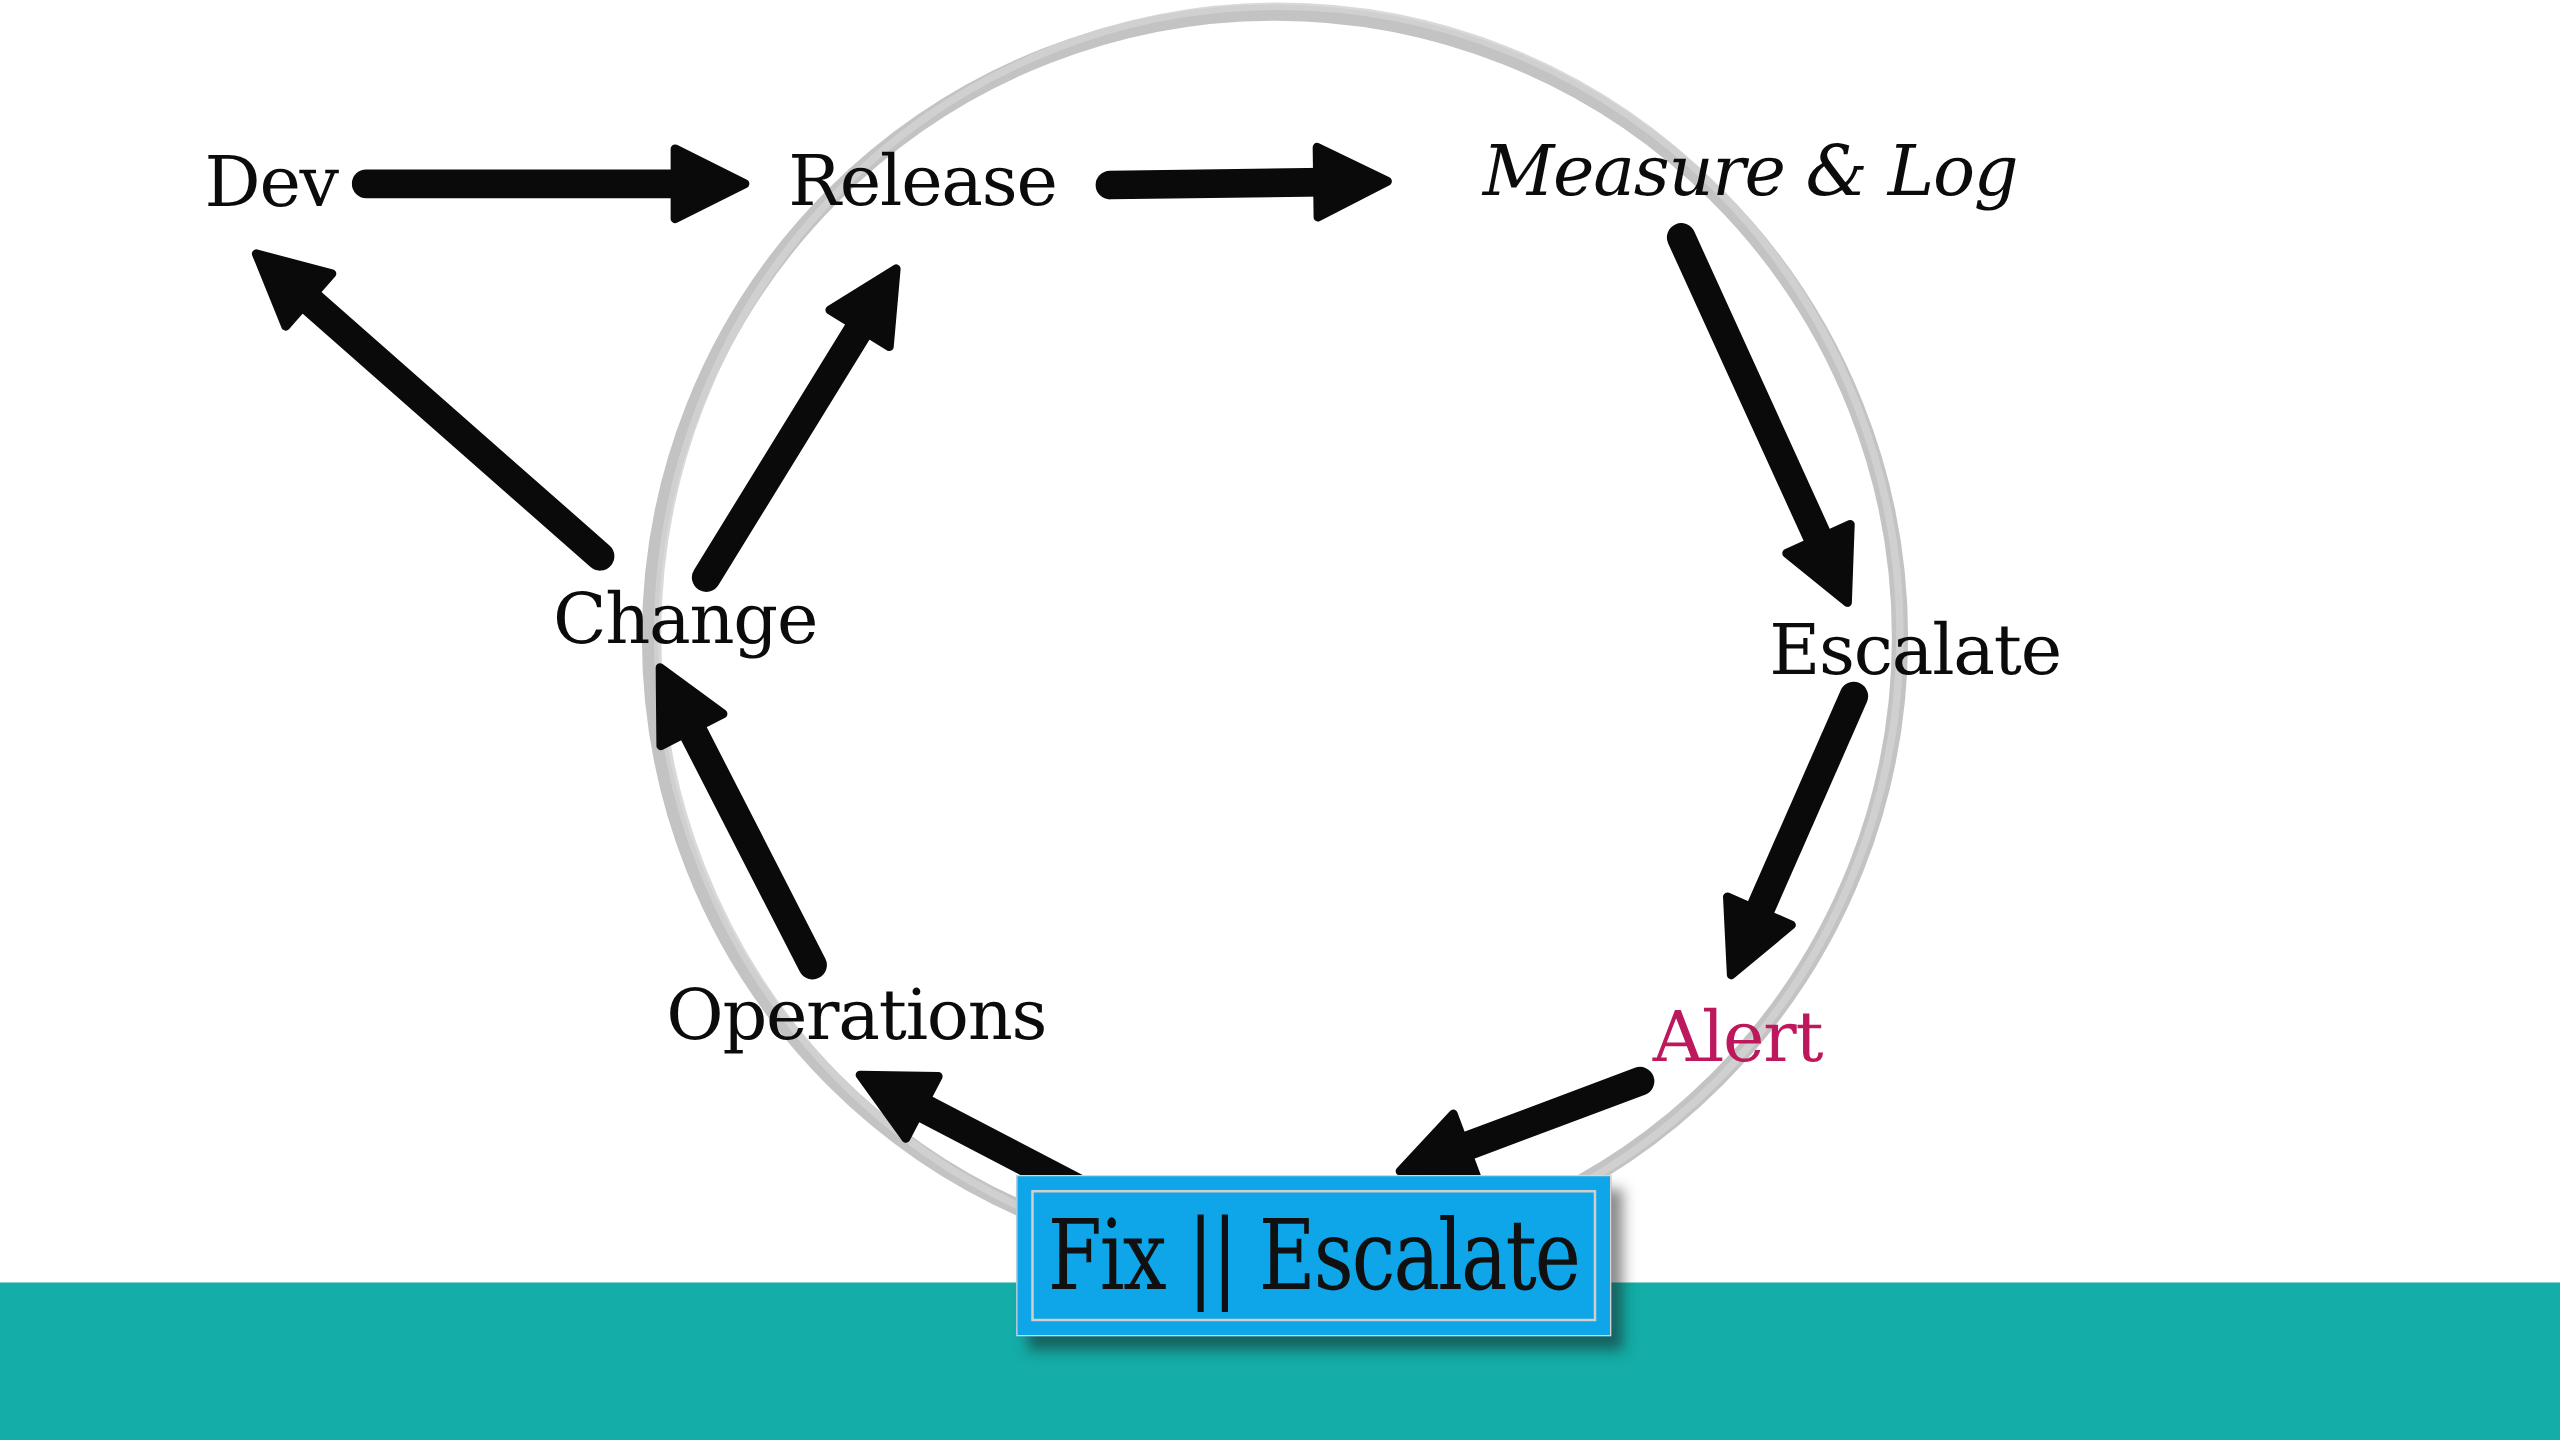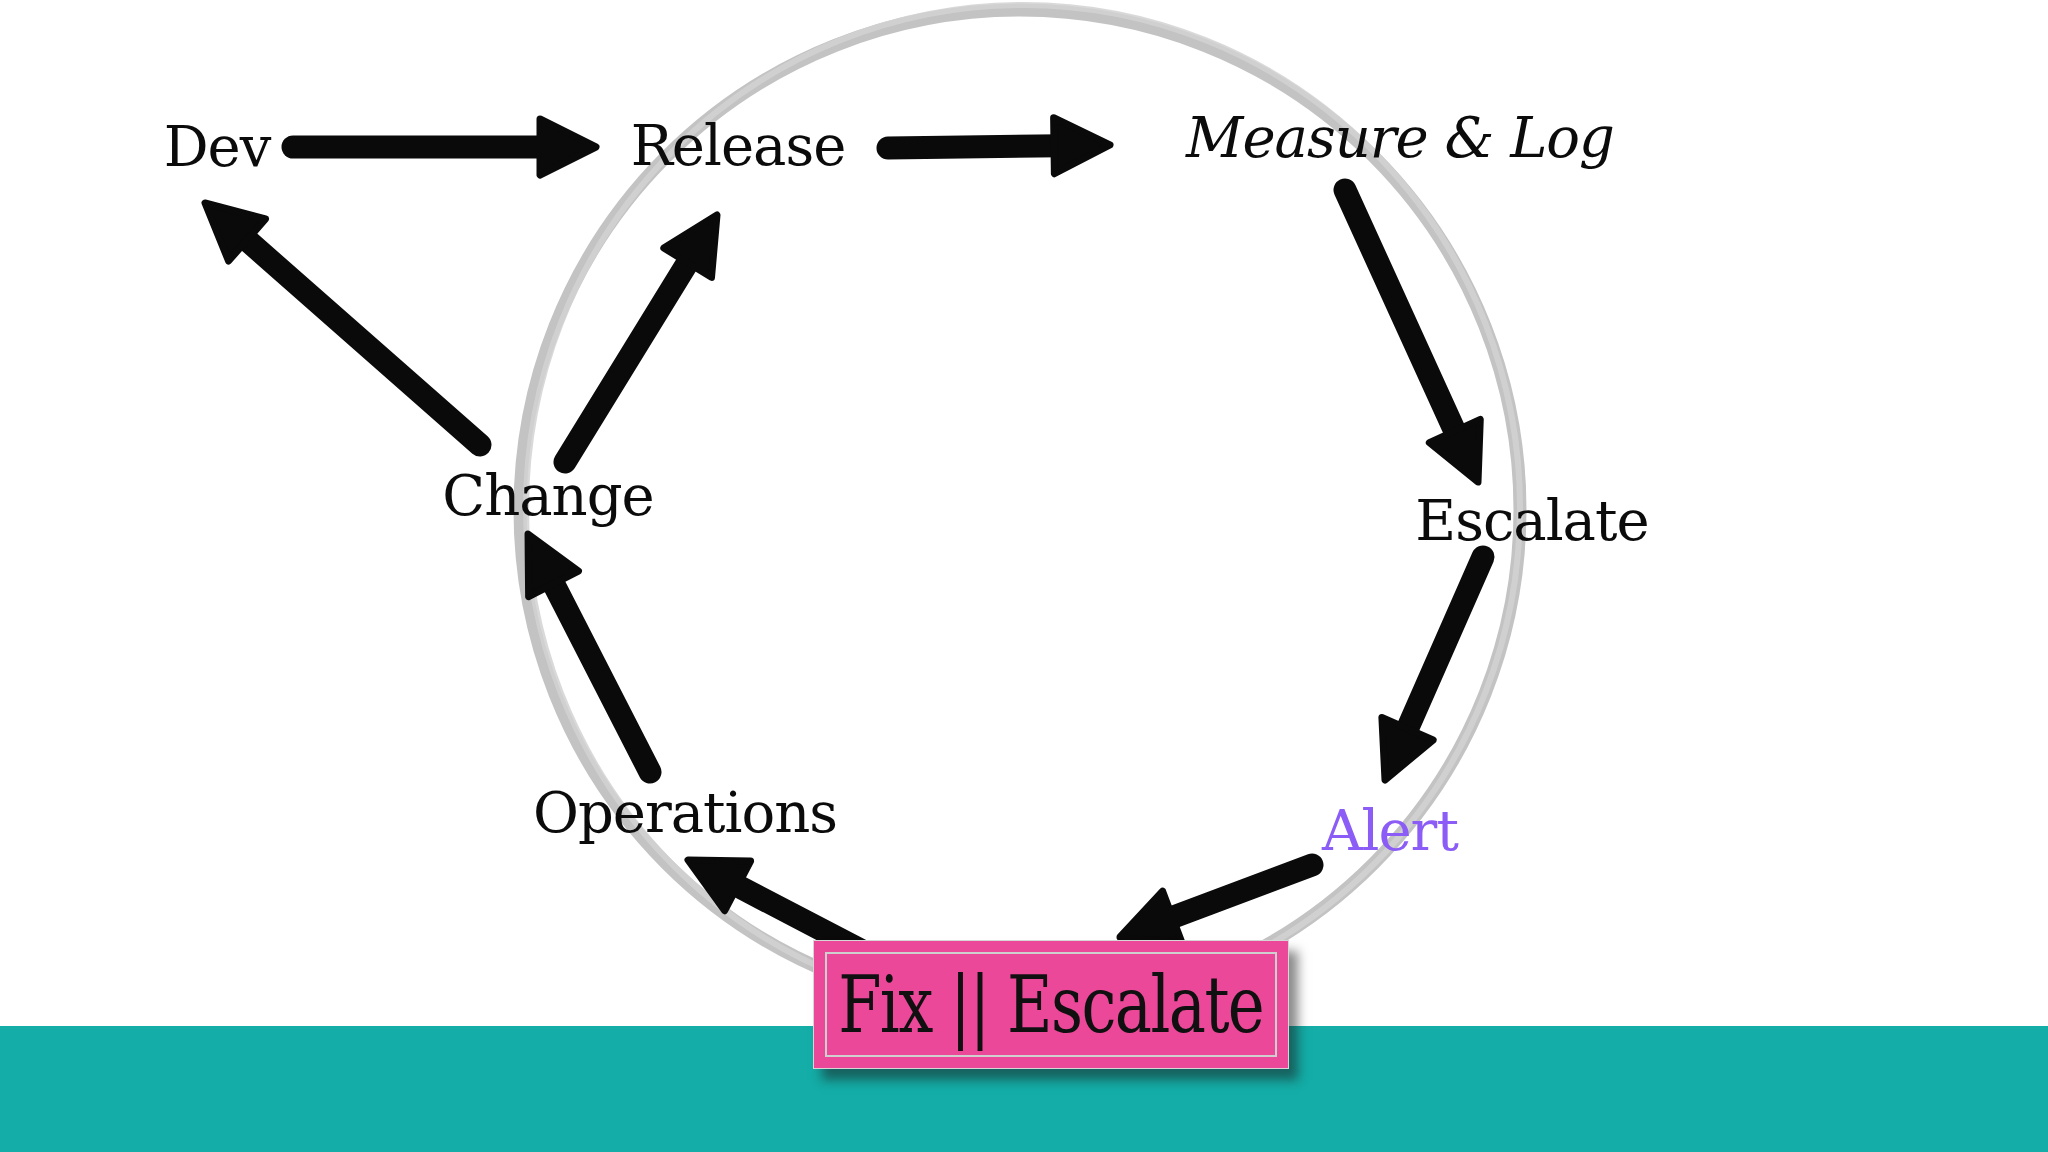--- a/index.html
+++ b/index.html
@@ -1,21 +1,21 @@
 <!DOCTYPE html>
 <html><head>
 <meta charset="utf-8">
 <style>
   html,body{margin:0;padding:0;background:#e8e8e8;}
   .stage{position:relative;width:2048px;height:1152px;background:#ffffff;overflow:hidden;
          font-family:"DejaVu Serif", serif;}
   svg.layer{position:absolute;left:0;top:0;}
   .node{position:absolute;transform:translate(-50%,-50%);white-space:nowrap;
         font-size:56px;letter-spacing:-1px;color:#0b0b0b;line-height:1;}
-  .fixbox{position:absolute;background:#ec4899;border:1px solid #d6d6d6;
+  .fixbox{position:absolute;background:#0ea5e9;border:1px solid #d6d6d6;
           box-shadow:9px 11px 10px rgba(25,25,25,.5);z-index:5;}
   .fixbox-inner{position:absolute;left:11px;top:11px;right:11px;bottom:11px;
           border:2px solid #cfcfcf;display:flex;align-items:center;justify-content:center;overflow:visible;}
   .fixbox-label{display:inline-block;font-size:78px;color:#101010;white-space:nowrap;
           transform:scaleX(.8);letter-spacing:-2px;line-height:1;}
   .footer-bar{position:absolute;left:0;top:1026px;width:2048px;height:126px;z-index:4;}
   .logo{position:absolute;left:1853px;top:1033px;width:166px;z-index:6;
         font-family:"Liberation Sans", sans-serif;}
   .oreilly{font-size:13px;font-weight:bold;letter-spacing:.5px;line-height:1;}
   .velocity{font-family:"DejaVu Serif", serif;font-style:italic;font-weight:bold;
@@ -69,21 +69,21 @@
         <line x1="565" y1="462" x2="690.7951287167832" y2="257.5829158352272" stroke="#0a0a0a" stroke-width="23" stroke-linecap="round"></line>
         <polygon points="717,215 711.4969770305245,277.36759365405584 663.80411129507,248.01813781685308" fill="#0a0a0a" stroke="#0a0a0a" stroke-width="7" stroke-linejoin="round"></polygon>
       </g>
     </svg>
 
   <div id="nodes">
       <div class="node" style="left: 217px; top: 147px; color: rgb(11, 11, 11);">Dev</div>
       <div class="node" style="left: 738px; top: 146px; color: rgb(11, 11, 11);">Release</div>
       <div class="node" style="left: 1400px; top: 138px; color: rgb(11, 11, 11); font-style: italic;">Measure &amp; Log</div>
       <div class="node" style="left: 1532px; top: 521px; color: rgb(11, 11, 11);">Escalate</div>
-      <div class="node" style="left: 1390px; top: 831px; color: #8b5cf6;">Alert</div>
+      <div class="node" style="left: 1390px; top: 831px; color: #be185d;">Alert</div>
       <div class="node" style="left: 548px; top: 496px; color: rgb(11, 11, 11);">Change</div>
       <div class="node" style="left: 685px; top: 813px; color: rgb(11, 11, 11);">Operations</div>
     </div>
 
   <div class="fixbox" id="fixbox" style="left: 813px; top: 940px; width: 474px; height: 127px;">
     <div class="fixbox-inner">
       <span class="fixbox-label">Fix || Escalate</span>
     </div>
   </div>
 

